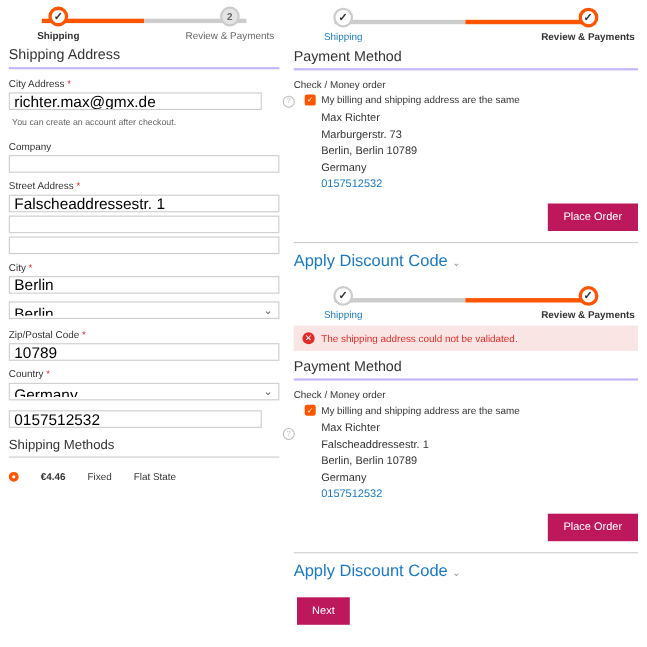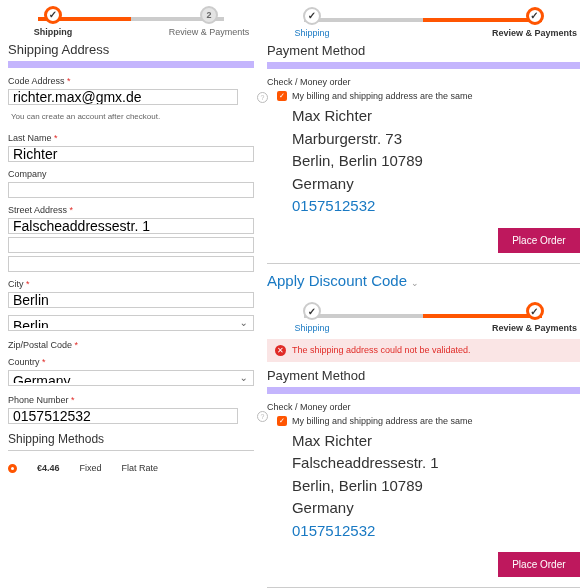--- a/index.html
+++ b/index.html
@@ -14,37 +14,37 @@
 .or{background:#ff5501}
 .gr{background:#ccc}
 .stepc{position:absolute;text-align:center;width:90px}
 .step-circle{width:18px;height:18px;border-radius:50%;margin:0 auto;display:flex;align-items:center;justify-content:center;font-size:9px;font-weight:bold}
 .sc-active{background:#fff;border:3px solid #ff5501}
 .sc-done{background:#fff;border:2px solid #ccc}
 .sc-num{background:#e4e4e4;border:2px solid #ccc;color:#666}
 .check{color:#333;font-size:10px}
 .step-lbl{font-size:9px;margin-top:3px;color:#666}
 .step-lbl.act{color:#333;font-weight:bold}
-h2{font-size:13px;font-weight:300;color:#333;border-bottom:7px solid #c4b5fd;padding-bottom:4px;margin-bottom:8px}
+h2{font-size:13px;font-weight:300;color:#333;border-bottom:2px solid #c4b5fd;padding-bottom:4px;margin-bottom:8px}
 h3{font-size:12px;font-weight:300;color:#333;border-bottom:1px solid #ccc;padding-bottom:4px;margin:8px 0 6px}
 .fld{margin-bottom:7px;position:relative}
 .fld label{display:block;font-size:9px;color:#333;margin-bottom:3px}
 .req{color:#e02b27}
 .fld input,.fld select{width:100%;height:16px;border:1px solid #ccc;padding:2px 4px;font-size:14px;background:#fff}
 .fld select{appearance:none;background:#fff}
 .sel-wrap{position:relative}
 .sel-wrap::after{content:"⌄";position:absolute;right:6px;top:2px;color:#666;pointer-events:none;font-size:10px}
 .help{color:#bbb;font-size:10px;margin-left:3px}
 .qicon{position:absolute;right:-14px;top:16px;width:11px;height:11px;border:1px solid #bbb;border-radius:50%;display:flex;align-items:center;justify-content:center;font-size:7px;color:#bbb}
 .ship-row{display:flex;align-items:center;gap:20px;padding:6px 0;font-size:9px}
 .radio{width:9px;height:9px;border:3px solid #ff5501;border-radius:50%}
 .pm-sub{font-size:9px;color:#333;margin:6px 0 4px}
 .cb-row{display:flex;align-items:flex-start;gap:5px;margin:4px 0 4px 10px}
 .cb{width:10px;height:10px;background:#ff5501;border-radius:2px;color:#fff;font-size:7px;display:flex;align-items:center;justify-content:center;flex-shrink:0}
-.addr{margin-left:25px;font-size:15px;color:#333;line-height:1.5}
+.addr{margin-left:25px;font-size:10px;color:#333;line-height:1.5}
 .addr .ph{color:#1979c3}
 .btn-row{text-align:right;margin:10px 0}
 .btn-primary{background:#be185d;color:#fff;border:none;padding:7px 14px;font-size:10px;cursor:pointer}
 .disc{border-top:1px solid #ccc;padding-top:8px;margin-top:6px}
 .disc-link{color:#1979c3;font-size:15px}
 .chev{color:#999;margin-left:4px}
 .err{background:#fae5e5;padding:6px 8px;margin:6px 0;display:flex;align-items:center;gap:6px;font-size:9px;color:#e02b27}
 .err-icon{width:11px;height:11px;background:#e02b27;border-radius:50%;color:#fff;display:flex;align-items:center;justify-content:center;font-size:8px;flex-shrink:0}
 .next-wrap{text-align:center;margin-top:14px}
 </style>
@@ -64,66 +64,62 @@
     </div>
     <div class="stepc" style="right:0">
       <div class="step-circle sc-num">2</div>
       <div class="step-lbl">Review &amp; Payments</div>
     </div>
   </div>
 
   <h2>Shipping Address</h2>
 
   <div class="fld">
-    <label><span>Code Address</span> <span class="req">*</span></label>
+    <label><span>City Address</span> <span class="req">*</span></label>
     <input style="width: calc(100% - 16px);" value="richter.max@gmx.de">
     <div class="qicon">?</div>
   </div>
   <div class="help" style="color:#666;font-size:8px;margin-bottom:12px">You can create an account after checkout.</div>
 
-  <div class="fld">
-    <label><span>Last Name</span> <span class="req">*</span></label>
-    <input value="Richter" style="">
-  </div>
   <div class="fld">
     <label>Company</label>
     <input style="">
   </div>
   <div class="fld">
     <label><span>Street Address</span> <span class="req">*</span></label>
     <input value="Falscheaddressestr. 1" style="">
     <input style="margin-top: 3px;">
     <input style="margin-top: 3px;">
   </div>
   <div class="fld">
     <label><span>City</span> <span class="req">*</span></label>
     <input value="Berlin" style="">
   </div>
   <div class="fld">
     <div class="sel-wrap"><select><option>Berlin</option></select></div>
   </div>
   <div class="fld">
     <label><span>Zip/Postal Code</span> <span class="req">*</span></label>
+    <input value="10789" style="">
   </div>
   <div class="fld">
     <label><span>Country</span> <span class="req">*</span></label>
     <div class="sel-wrap"><select><option>Germany</option></select></div>
   </div>
   <div class="fld">
-    <label><span>Phone Number</span> <span class="req">*</span></label>
     <input style="width: calc(100% - 16px);" value="0157512532">
     <div class="qicon">?</div>
   </div>
 
   <h3>Shipping Methods</h3>
   <div class="ship-row">
     <span class="radio"></span>
     <b>€4.46</b>
     <span>Fixed</span>
-    <span>Flat Rate</span>
+    <span>Flat State</span>
   </div>
 </div>
 
 <div class="col right">
   <div class="panel">
     <div class="prog">
       <div class="prog-seg gr" style="left:12%;right:50%"></div>
       <div class="prog-seg or" style="left:50%;right:12%"></div>
       <div class="stepc" style="left:0">
         <div class="step-circle sc-done">

